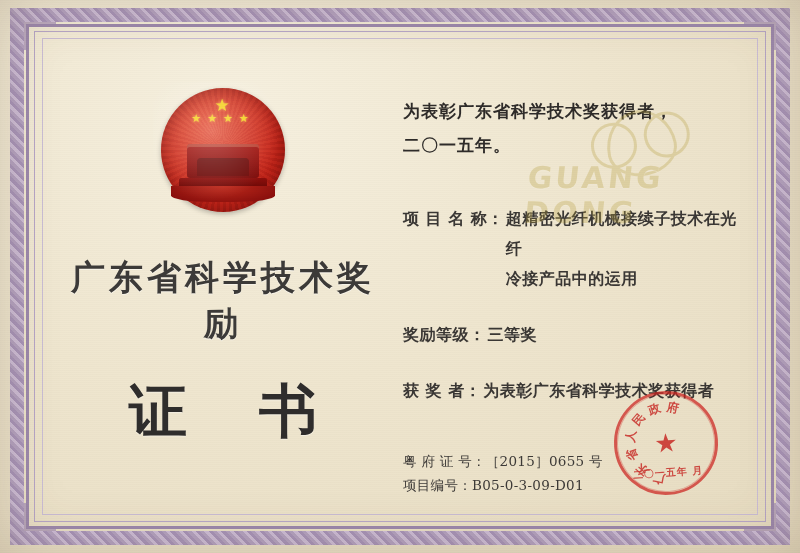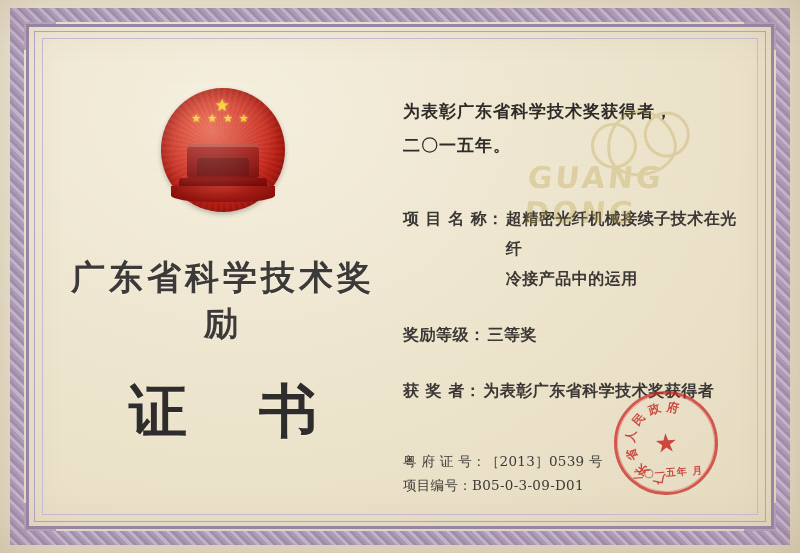--- a/index.html
+++ b/index.html
@@ -401,21 +401,21 @@
         <div class="field-value">为表彰广东省科学技术奖获得者</div>
       </div>
     </div>
 
     <div class="watermark">
       <div class="wm-mark"></div>
       <div class="wm-text">GUANG DONG</div>
     </div>
 
     <div class="footer">
-      <div class="row">粤 府 证 号：［2013］0539 号</div>
+      <div class="row">粤 府 证 号：［2015］0655 号</div>
       <div class="row">项目编号：B05-0-3-09-D01</div>
     </div>
 
     <div class="seal">
       <div class="seal-inner"></div>
       <div class="seal-ring-text" id="seal-ring">
           <span style="transform: rotate(-255deg) translate(38px) rotate(90deg) translate(-6px, -6px);">广</span>
           <span style="transform: rotate(-225deg) translate(38px) rotate(90deg) translate(-6px, -6px);">东</span>
           <span style="transform: rotate(-195deg) translate(38px) rotate(90deg) translate(-6px, -6px);">省</span>
           <span style="transform: rotate(-165deg) translate(38px) rotate(90deg) translate(-6px, -6px);">人</span>

